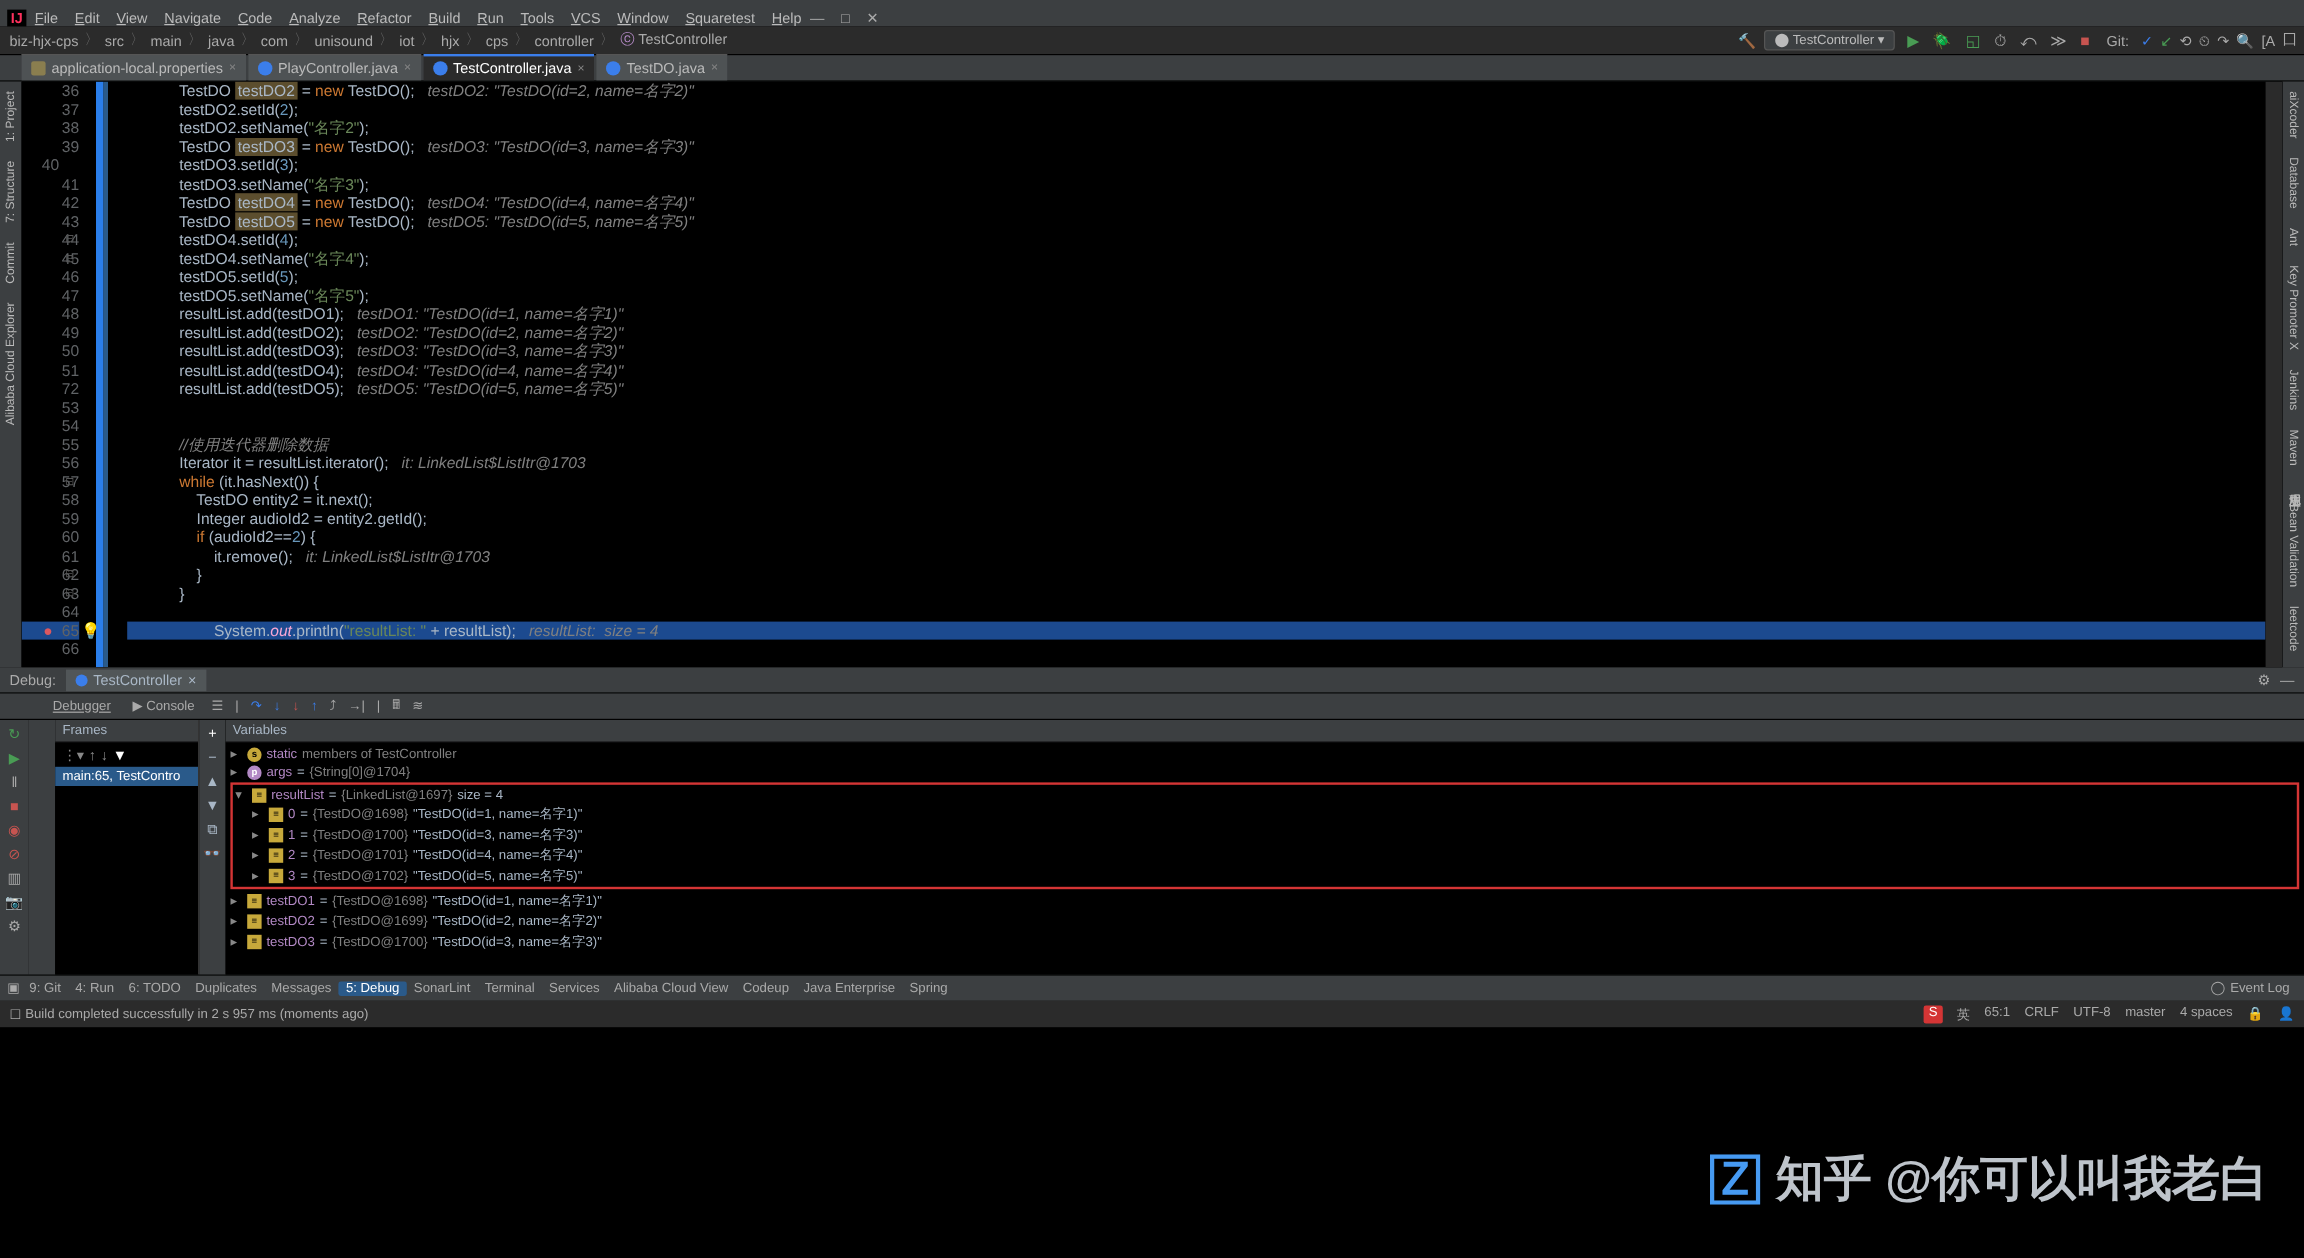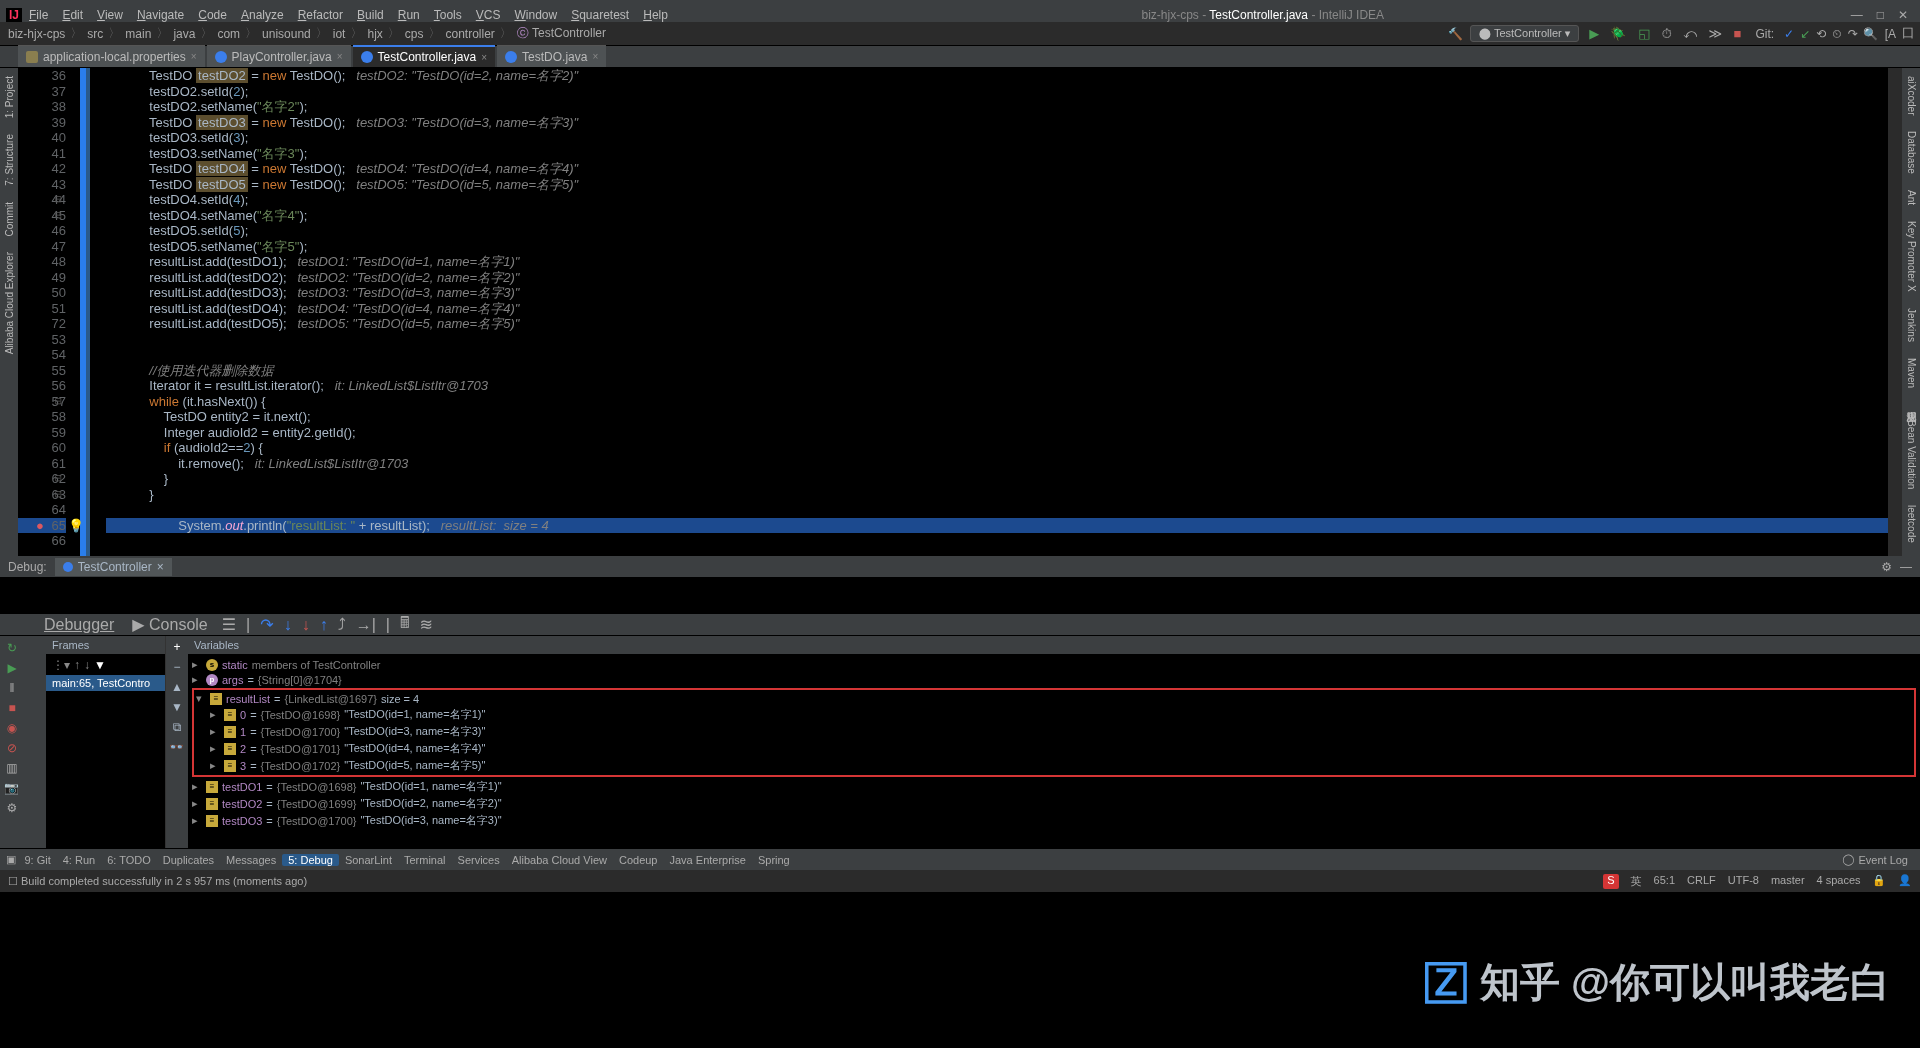--- a/index.html
+++ b/index.html
@@ -38,21 +38,21 @@
 .line.highlight { background: #1c4a8f; }
 .kw { color: #cc7832; } .str { color: #6a8759; } .num { color: #6897bb; } .cmt { color: #808080; font-style: italic; }
 .hint { color: #808080; font-style: italic; }
 .field { color: #f9a8d4; } .debugvar { background: #5c4e2e; padding: 0 2px; }
 .editor-scroll-mark { width: 14px; background: #2b2b2b; }
 .debug-panel { height: 212px; background: #000; display: flex; }
 .debug-header { height: 22px; background: #3c3f41; display: flex; align-items: center; padding: 0 8px; font-size: 12px; border-bottom: 1px solid #000; }
 .debug-header .deb-label { color: #aaa; margin-right: 8px; }
 .debug-header .deb-tab { background: #515658; padding: 2px 8px; display: flex; align-items: center; gap: 5px; }
 .debug-header .right-icons { margin-left: auto; display: flex; gap: 8px; color: #aaa; }
-.debug-toolbar { height: 22px; background: #3c3f41; display: flex; align-items: center; padding: 0 8px; gap: 10px; color: #aaa; font-size: 16px; border-bottom: 1px solid #000; margin-top: 36px; }
+.debug-toolbar { height: 22px; background: #3c3f41; display: flex; align-items: center; padding: 0 8px; gap: 10px; color: #aaa; font-size: 11px; border-bottom: 1px solid #000; }
 .debug-toolbar .tb-btn { padding: 1px 4px; }
 .debug-left-icons { width: 24px; background: #3c3f41; display: flex; flex-direction: column; align-items: center; gap: 4px; padding-top: 4px; }
 .debug-left-icons span { width: 16px; height: 16px; display: flex; align-items: center; justify-content: center; font-size: 12px; color: #aaa; }
 .frames-col { width: 120px; background: #000; border-right: 1px solid #333; }
 .frames-header { background: #3c3f41; padding: 3px 6px; font-size: 11px; border-bottom: 1px solid #000; }
 .frames-tools { padding: 3px 6px; display: flex; gap: 4px; color: #888; }
 .frame-entry { background: #2a5a8a; color: #fff; padding: 2px 6px; font-size: 11px; }
 .vars-col { flex: 1; background: #000; }
 .vars-header { background: #3c3f41; padding: 3px 6px; font-size: 11px; border-bottom: 1px solid #000; }
 .vars-tree { padding: 2px 4px; font-family: Consolas, monospace; font-size: 11px; }
@@ -89,23 +89,20 @@
     <span class="menu-item"><u>C</u>ode</span>
     <span class="menu-item"><u>A</u>nalyze</span>
     <span class="menu-item"><u>R</u>efactor</span>
     <span class="menu-item"><u>B</u>uild</span>
     <span class="menu-item"><u>R</u>un</span>
     <span class="menu-item"><u>T</u>ools</span>
     <span class="menu-item"><u>V</u>CS</span>
     <span class="menu-item"><u>W</u>indow</span>
     <span class="menu-item"><u>S</u>quaretest</span>
     <span class="menu-item"><u>H</u>elp</span>
-  <div class="center">
-    <span>biz-hjx-cps</span> - <span class="proj">TestController.java</span> - <span>IntelliJ IDEA</span>
-  </div>
   <div class="right-ctrls">
     <span>—</span>
     <span>□</span>
     <span>✕</span>
   </div>
 </div>
 
 <div class="breadcrumbs">
   <span class="crumb">biz-hjx-cps</span>
     <span class="sep">〉</span>
@@ -169,21 +166,21 @@
       <div class="side-label">Commit</div>
       <div class="side-label">Alibaba Cloud Explorer</div>
     </div>
   <div class="editor">
     <div class="gutter" id="gutter-slot">
         <div class="blue-mark"></div>
         <div class="line " style="position:relative;">36</div>
         <div class="line " style="position:relative;">37</div>
         <div class="line " style="position:relative;">38</div>
         <div class="line " style="position:relative;">39</div>
-        <div class="line " style="position:relative;">40</div>
+        <div class="line " style="position:relative;text-align:center;">40</div>
         <div class="line " style="position:relative;">41</div>
         <div class="line " style="position:relative;">42</div>
         <div class="line " style="position:relative;text-align:right;">43</div>
         <div class="line " style="position:relative;"><span class="fold-mark">⊟</span>44</div>
         <div class="line " style="position:relative;"><span class="fold-mark">⊟</span>45</div>
         <div class="line " style="position:relative;">46</div>
         <div class="line " style="position:relative;">47</div>
         <div class="line " style="position:relative;">48</div>
         <div class="line " style="position:relative;">49</div>
         <div class="line " style="position:relative;">50</div>

